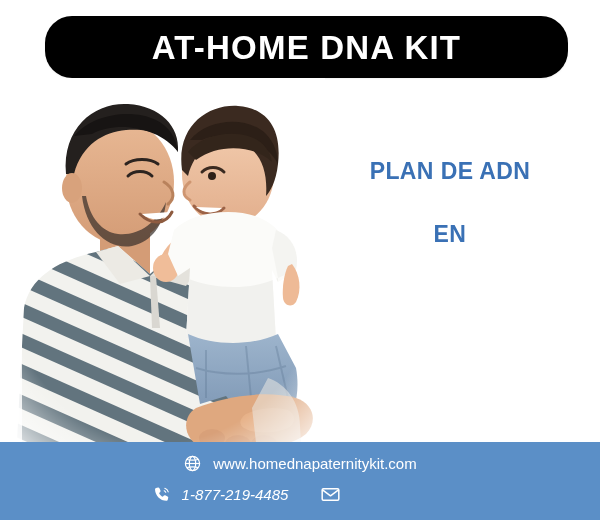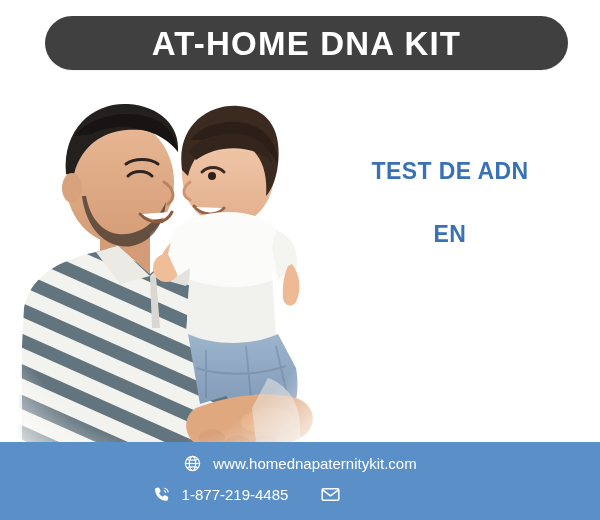--- a/index.html
+++ b/index.html
@@ -20,22 +20,22 @@
     background: #ffffff;
     overflow: hidden;
   }
 
   
   #header-banner {
     position: absolute;
     left: 45px;
     top: 16px;
     width: 523px;
-    height: 54px;
-    background: #404040;
+    height: 62px;
+    background: #000000;
     border-radius: 27px;
     display: flex;
     align-items: center;
     justify-content: center;
     box-shadow: 0 1px 2px rgba(0,0,0,0.06);
   }
   #header-title {
     color: #ffffff;
     font-size: 33px;
     font-weight: bold;
@@ -96,20 +96,21 @@
     top: 12px;
     width: 600px;
     justify-content: center;
   }
   #footer-row-contact {
     left: 0;
     top: 42px;
     width: 504px;
     justify-content: center;
     gap: 32px;
+    font-style: italic;
   }
   .contact-item {
     display: flex;
     align-items: center;
   }
   .footer-icon {
     display: inline-flex;
     align-items: center;
     justify-content: center;
     margin-right: 11px;
@@ -243,21 +244,21 @@
 
       <path d="M268 300 C286 306 300 324 300 348 L302 382 L258 382 L252 330 Z" fill="#e9e7e1" opacity="0.55"></path>
 
       <rect width="325" height="382" fill="url(#photoFade)"></rect>
       <rect x="0" y="0" width="22" height="382" fill="#ffffff" opacity="0.85"></rect>
       <rect x="0" y="0" width="325" height="16" fill="#ffffff" opacity="0.9"></rect>
     </svg>
   </div>
 
   <div id="headline-block">
-    <div id="headline-line-1" class="headline-line">TEST DE ADN</div>
+    <div id="headline-line-1" class="headline-line">PLAN DE ADN</div>
     <div id="headline-line-2" class="headline-line">EN</div>
   </div>
 
   <div id="footer-bar">
 
     <div id="footer-row-website" class="footer-row">
       <span class="contact-item">
         <span class="footer-icon">
           <svg width="19" height="19" viewBox="0 0 24 24" fill="none" stroke="#ffffff" stroke-width="1.5">
             <circle cx="12" cy="12" r="9"></circle>

